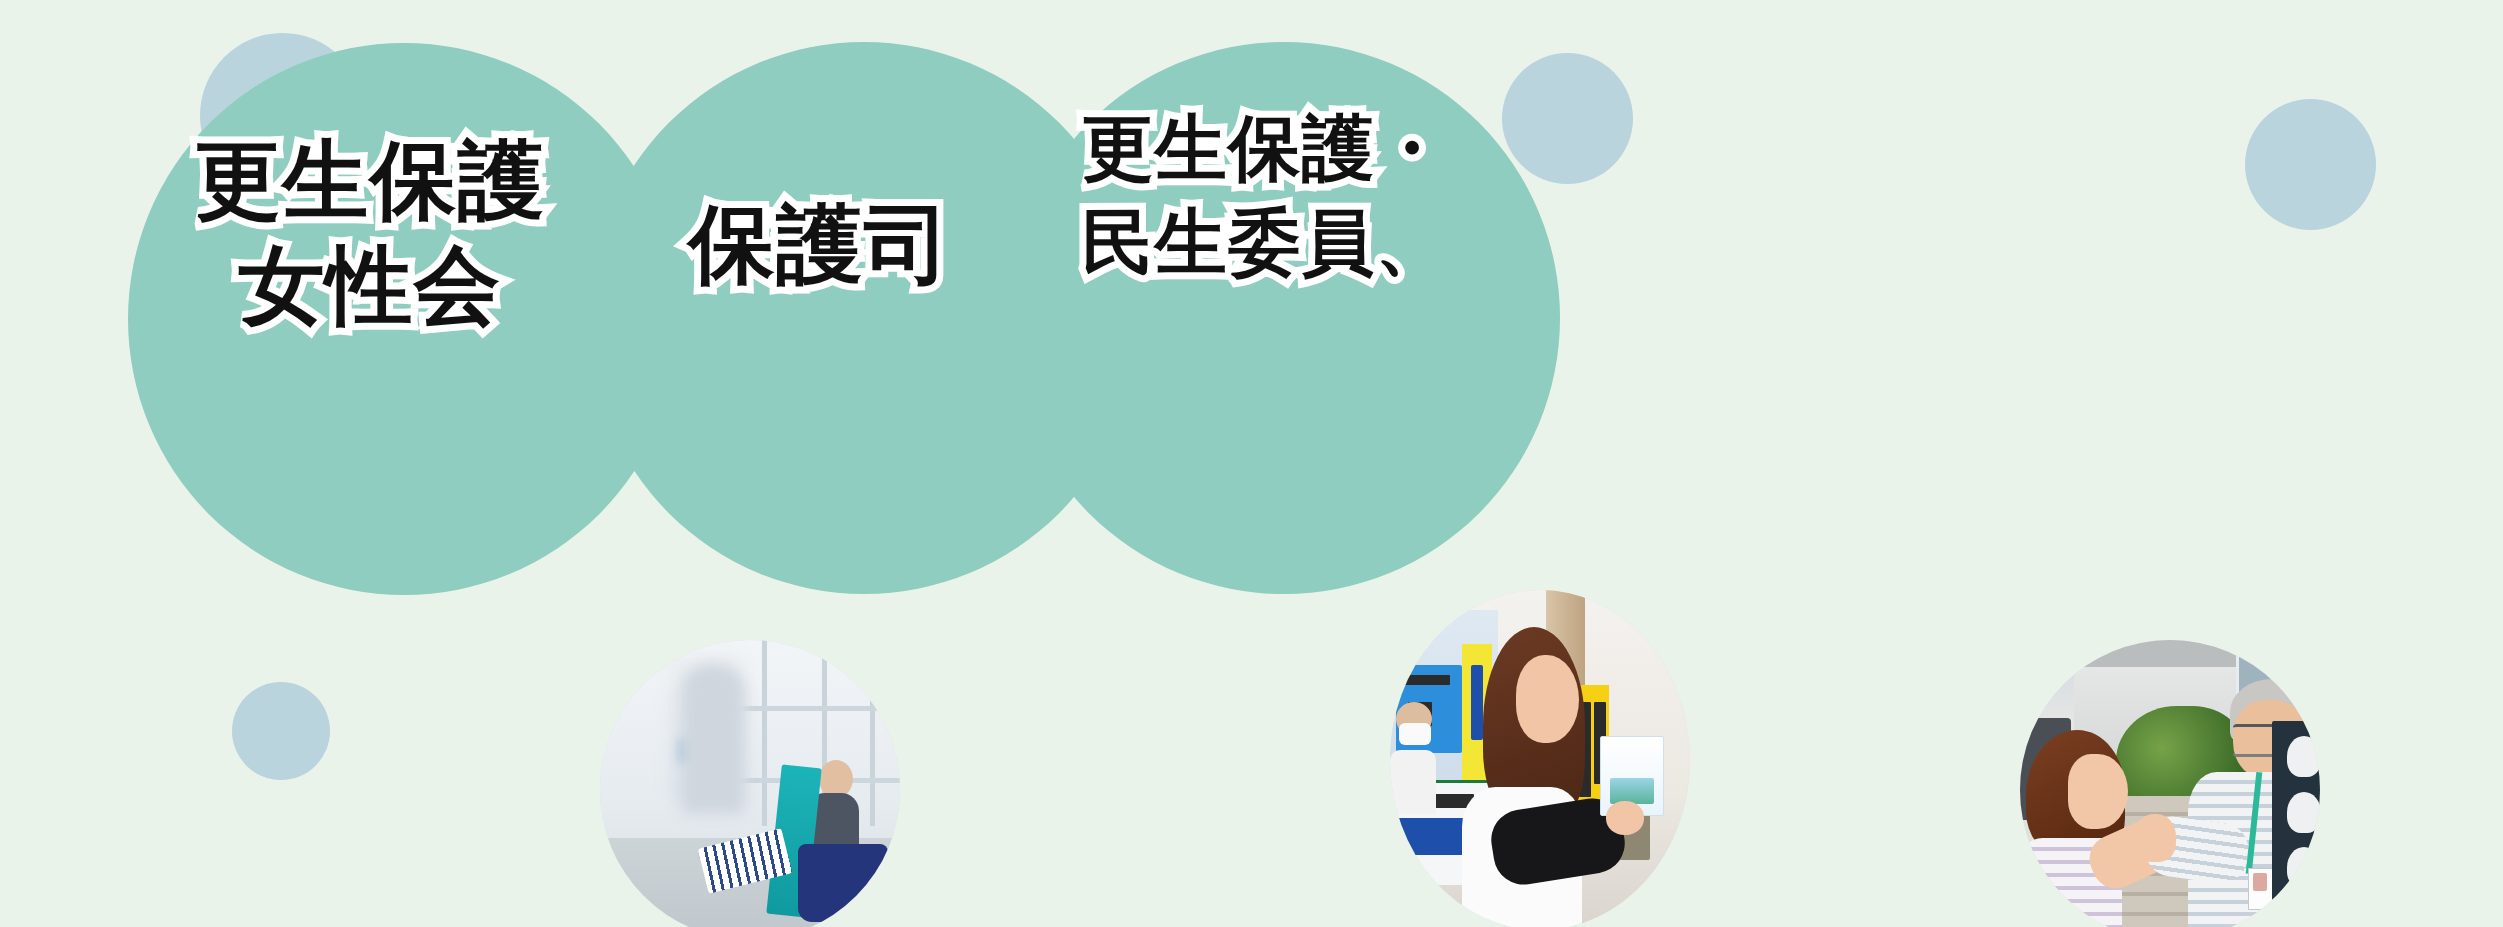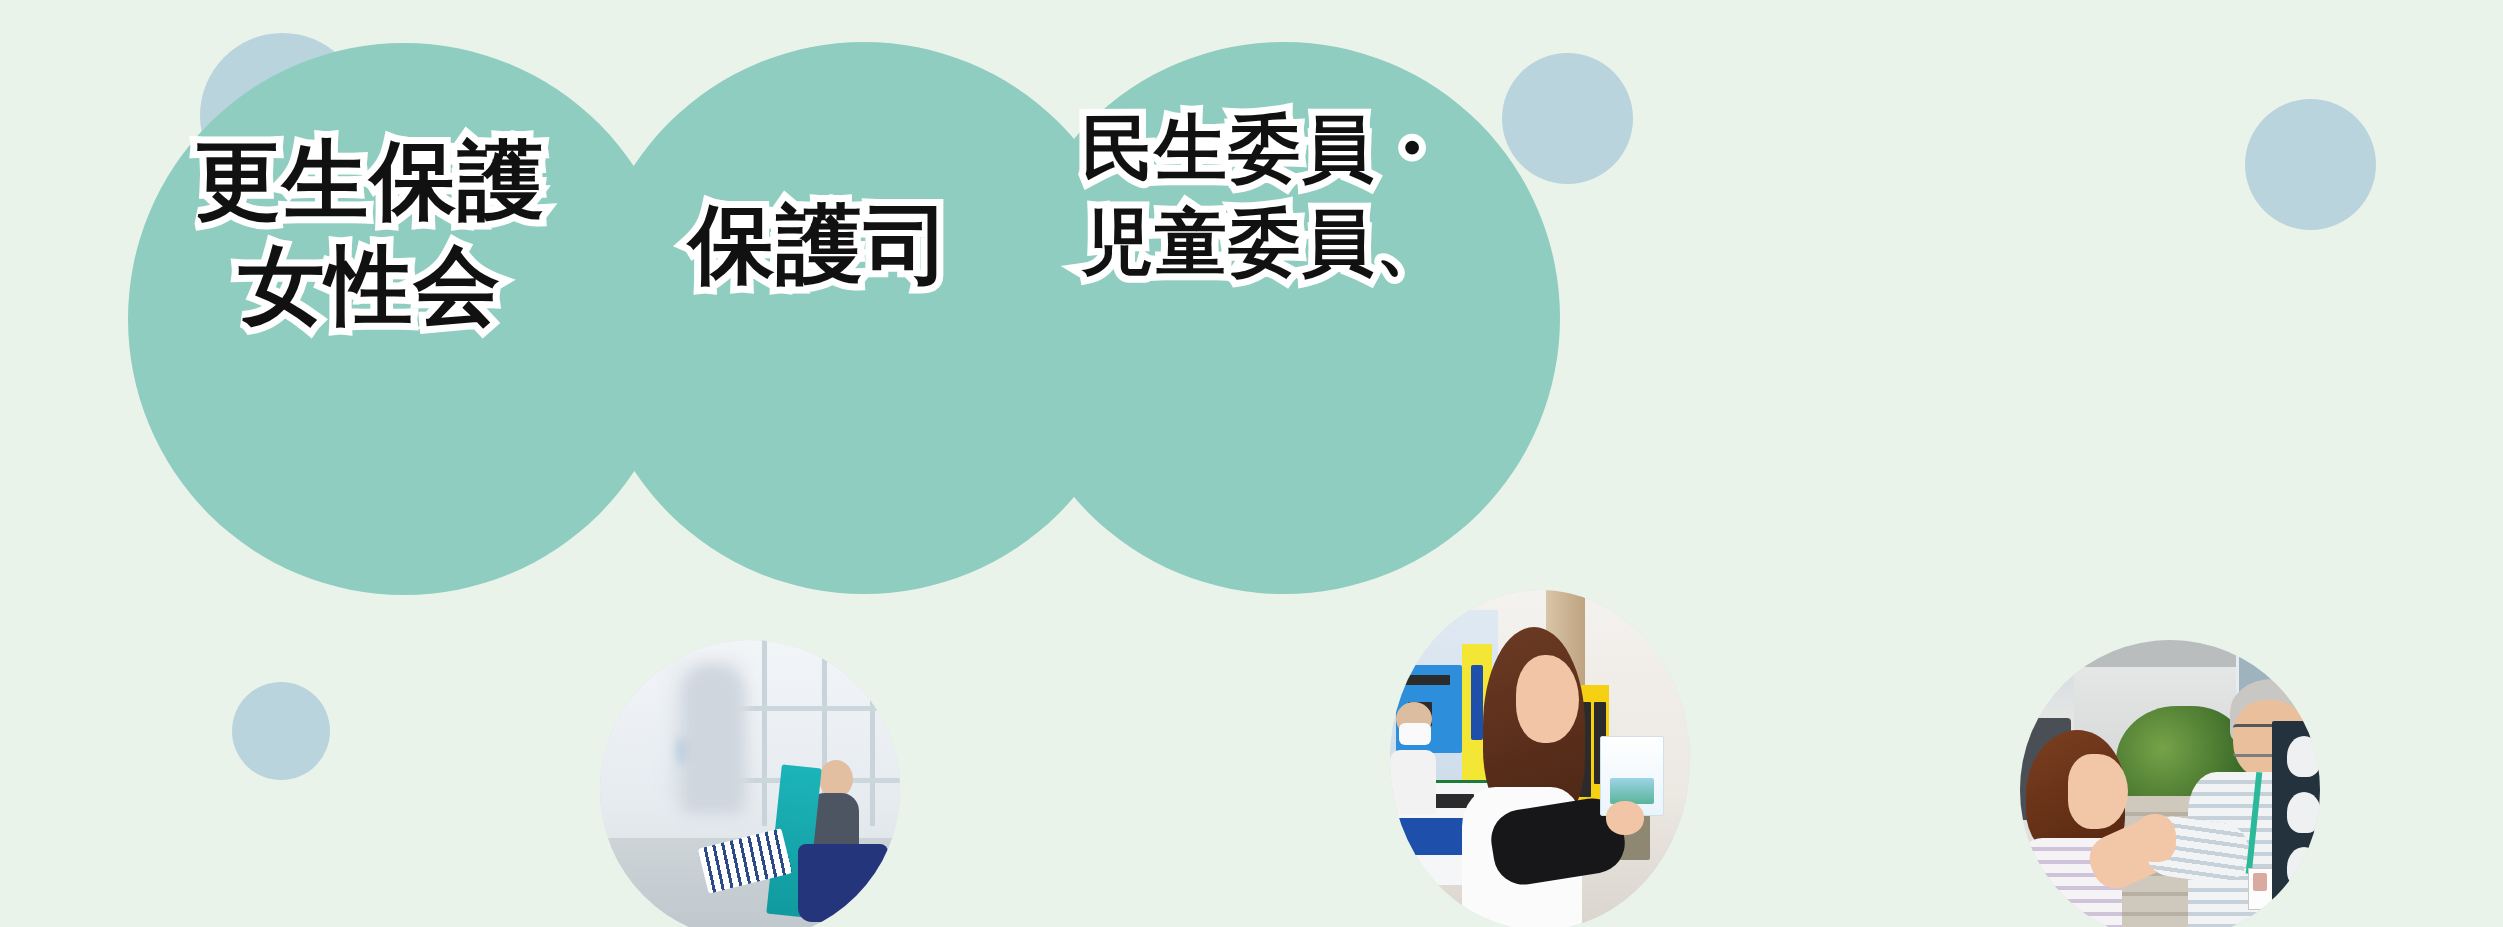--- a/index.html
+++ b/index.html
@@ -376,22 +376,22 @@
   <div class="group-label" id="label-1">
     <span class="line">更生保護</span>
     <span class="line">女性会</span>
   </div>
 
   <div class="group-label" id="label-2">
     <span class="line">保護司</span>
   </div>
 
   <div class="group-label" id="label-3">
-    <span class="line">民生委員・</span>
-    <span class="line">児童委員、</span>
+    <span class="line">更生保護・</span>
+    <span class="line">民生委員、</span>
   </div>
 
   <div class="photo-bubble" id="photo-1">
     <div class="scene">
       <div class="layer bg"></div>
       <div class="layer window-mullion" style="left:54%;"></div>
       <div class="layer window-mullion" style="left:74%;"></div>
       <div class="layer window-mullion" style="left:90%;"></div>
       <div class="layer window-rail" style="top:22%;"></div>
       <div class="layer window-rail" style="top:46%;"></div>

